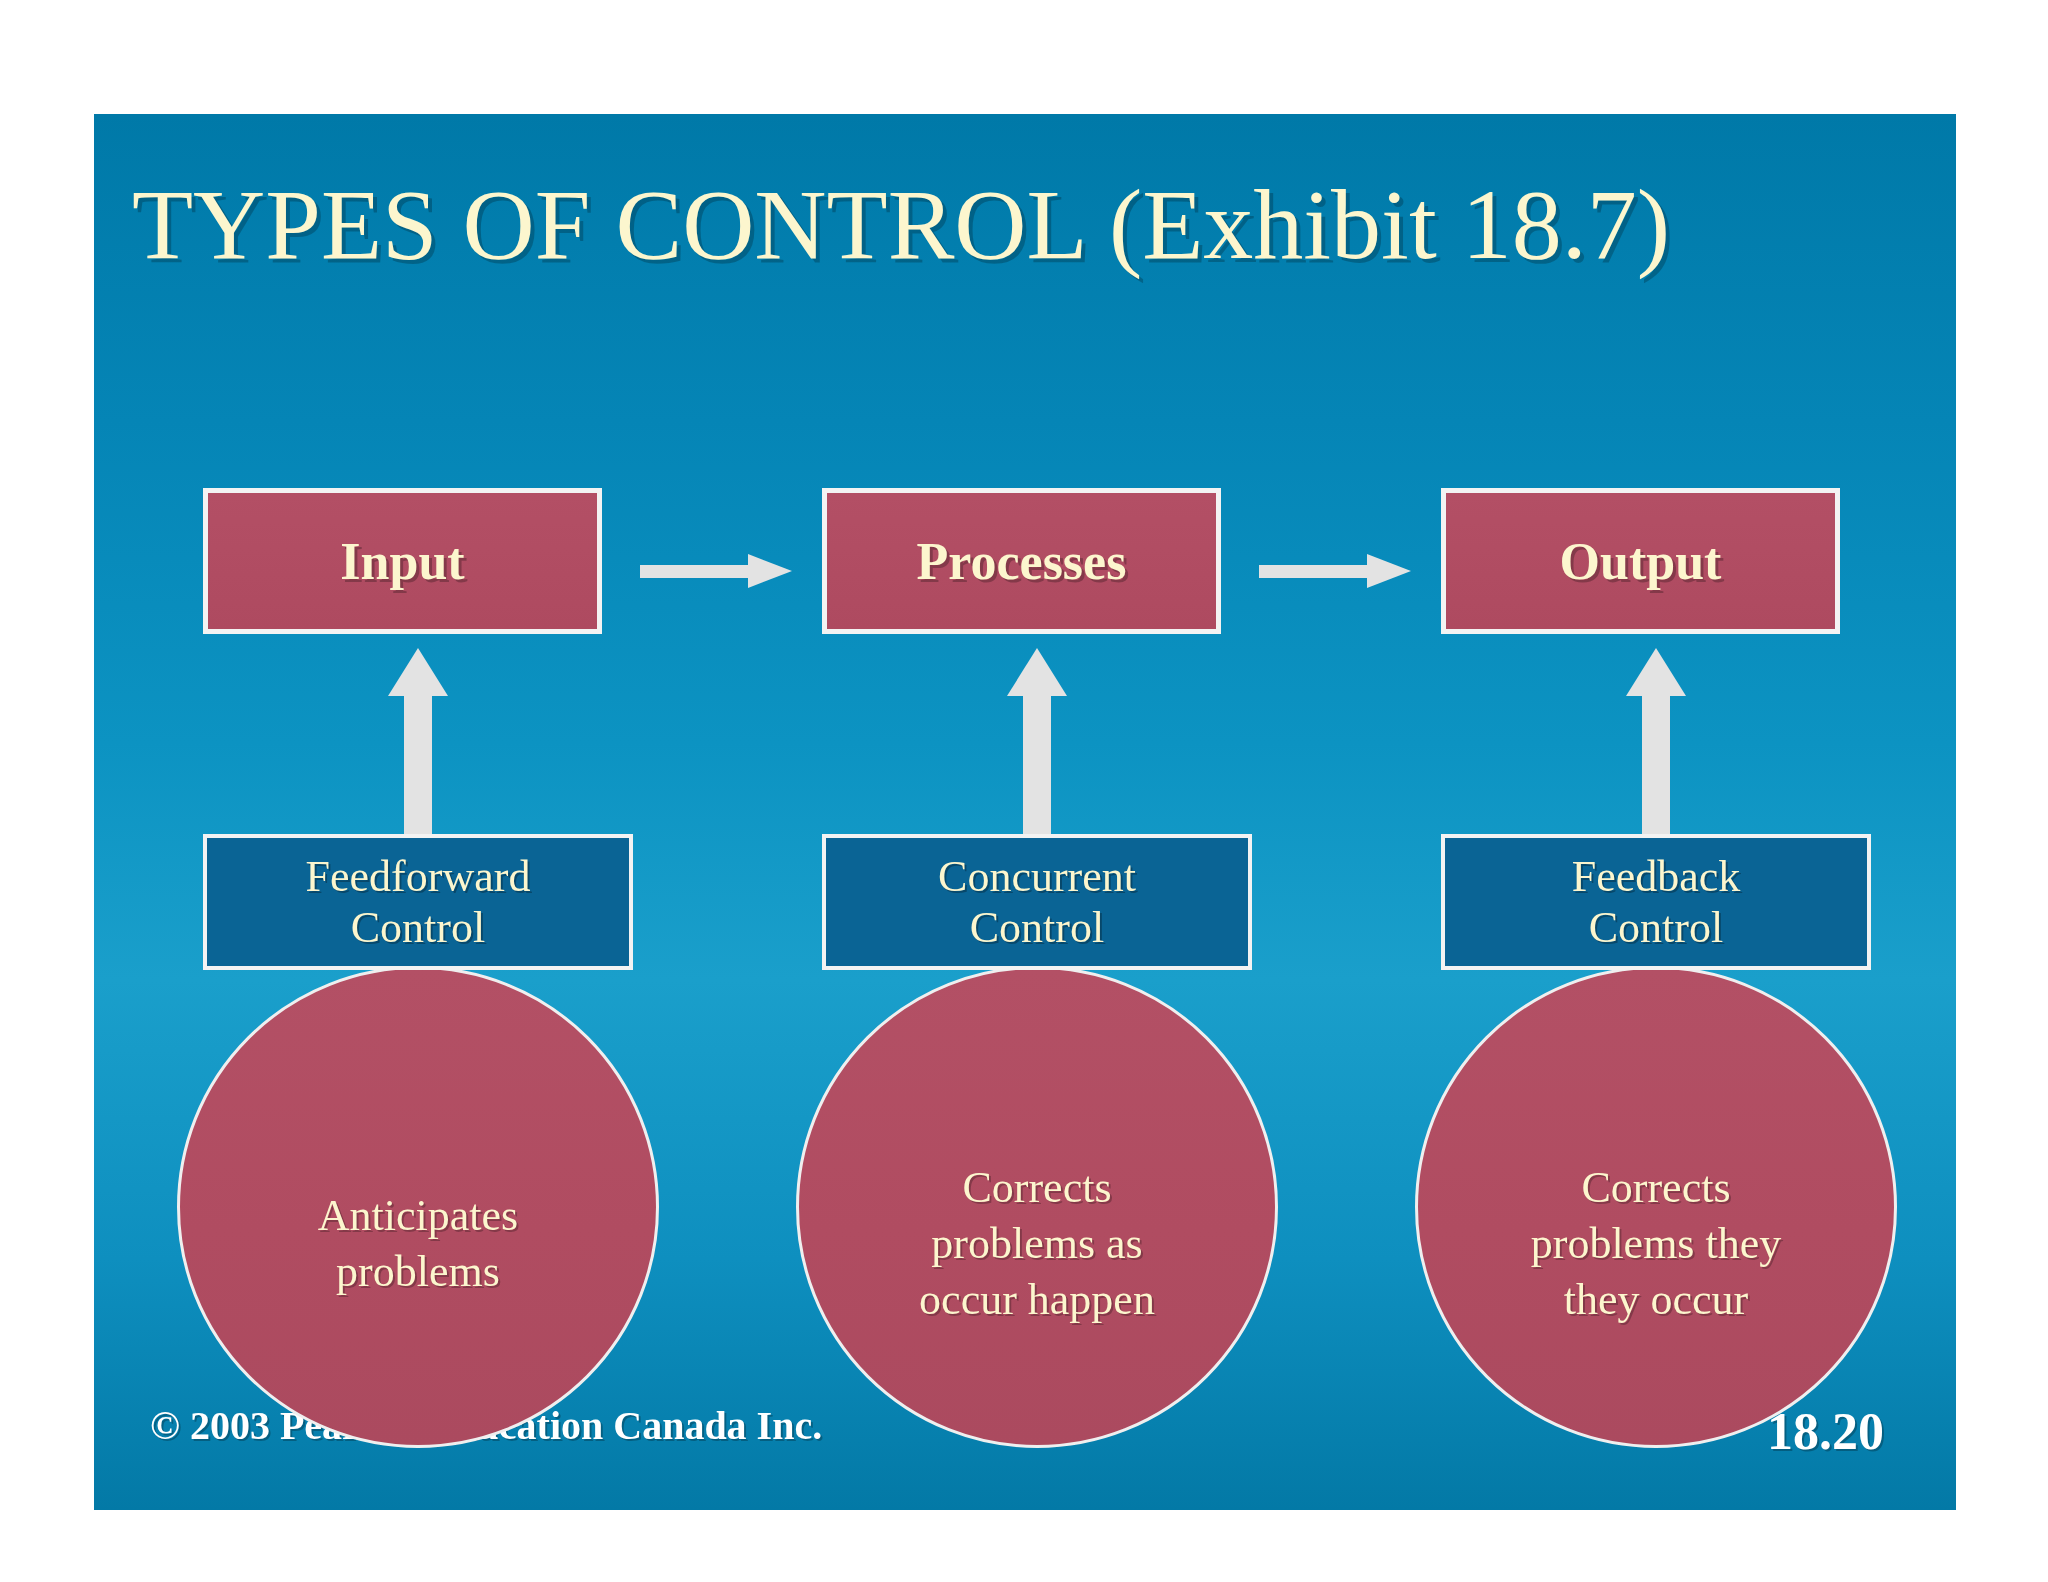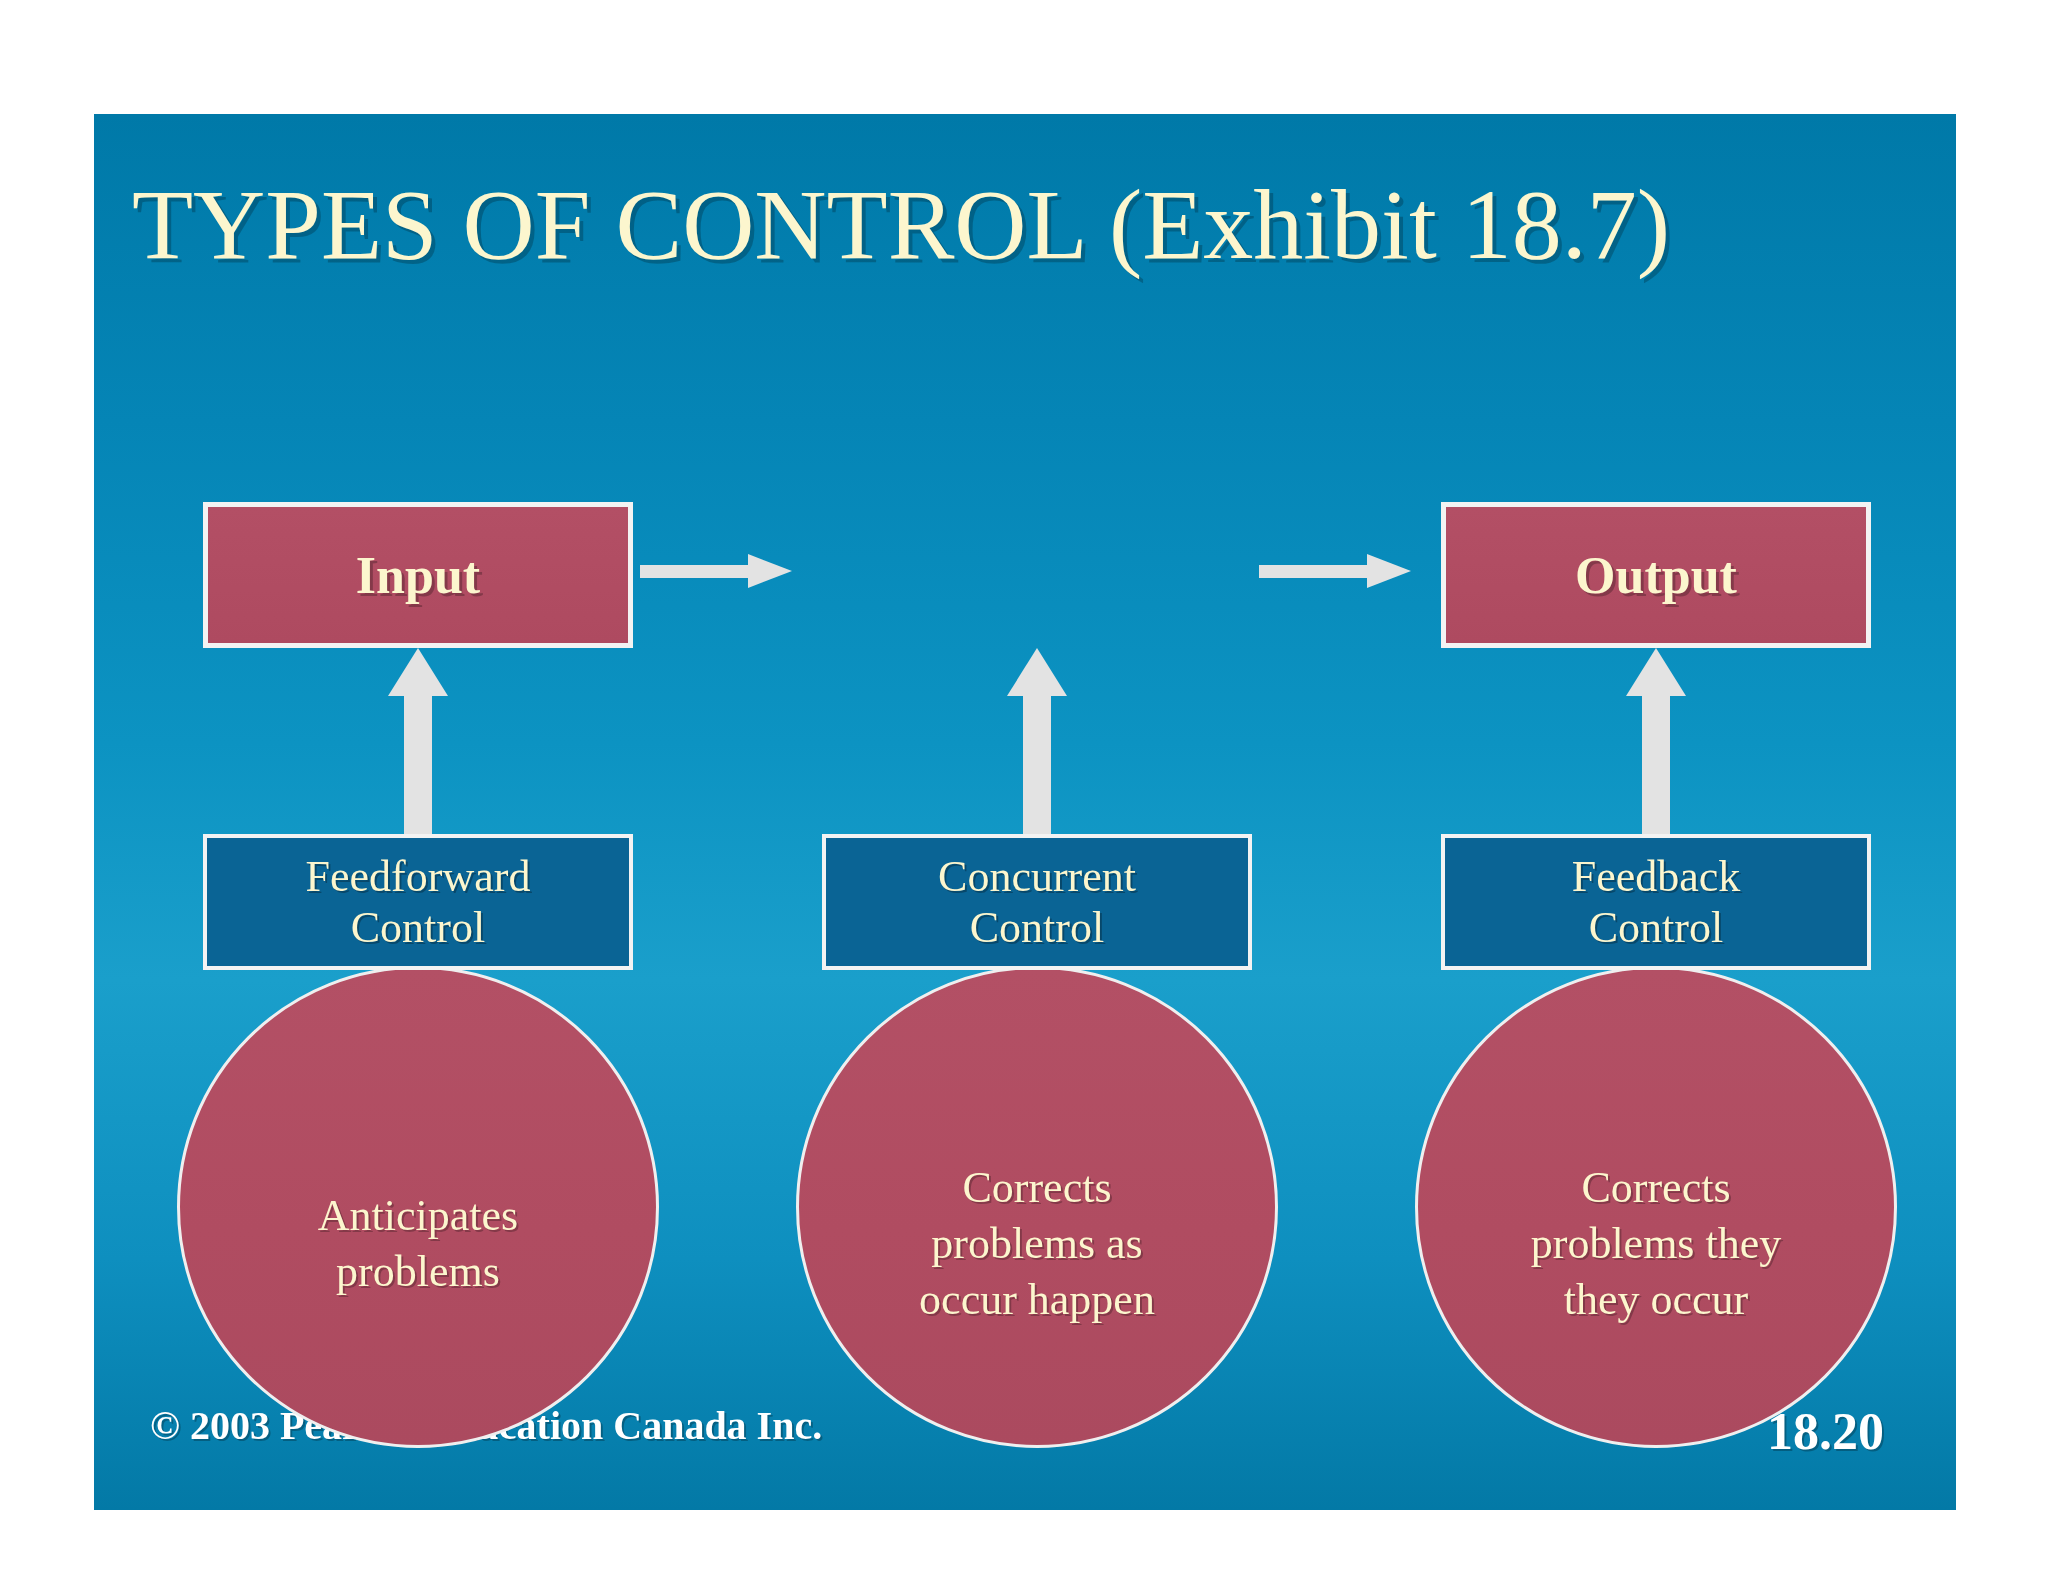--- a/index.html
+++ b/index.html
@@ -52,22 +52,22 @@
     font-size: 100px;
     line-height: 1.05;
     letter-spacing: 0px;
     white-space: nowrap;
     text-shadow: 4px 4px 0px rgba(0,0,0,0.22);
   }
 
   
   .flow-box {
     position: absolute;
-    top: 388px;
-    width: 430px;
+    top: 374px;
+    width: 399px;
     height: 146px;
     background: linear-gradient(to bottom, #B34F65 0%, #AE4A60 100%);
     border: 5px solid #F3F3F3;
     box-sizing: border-box;
     display: flex;
     align-items: center;
     justify-content: center;
     font-family: Liberation Serif, serif;
   }
   .flow-box .flow-label {
@@ -227,20 +227,23 @@
 
     <div class="flow-box" id="flow-box-0">
       <span class="flow-label">Input</span>
     </div>
 
     <div class="h-arrow" id="h-arrow-0">
       <div class="shaft"></div>
       <div class="head"></div>
     </div>
 
+    <div class="flow-box" id="flow-box-1">
+      <span class="flow-label">Processes</span>
+    </div>
 
     <div class="h-arrow" id="h-arrow-1">
       <div class="shaft"></div>
       <div class="head"></div>
     </div>
 
     <div class="flow-box" id="flow-box-2">
       <span class="flow-label">Output</span>
     </div>
 

